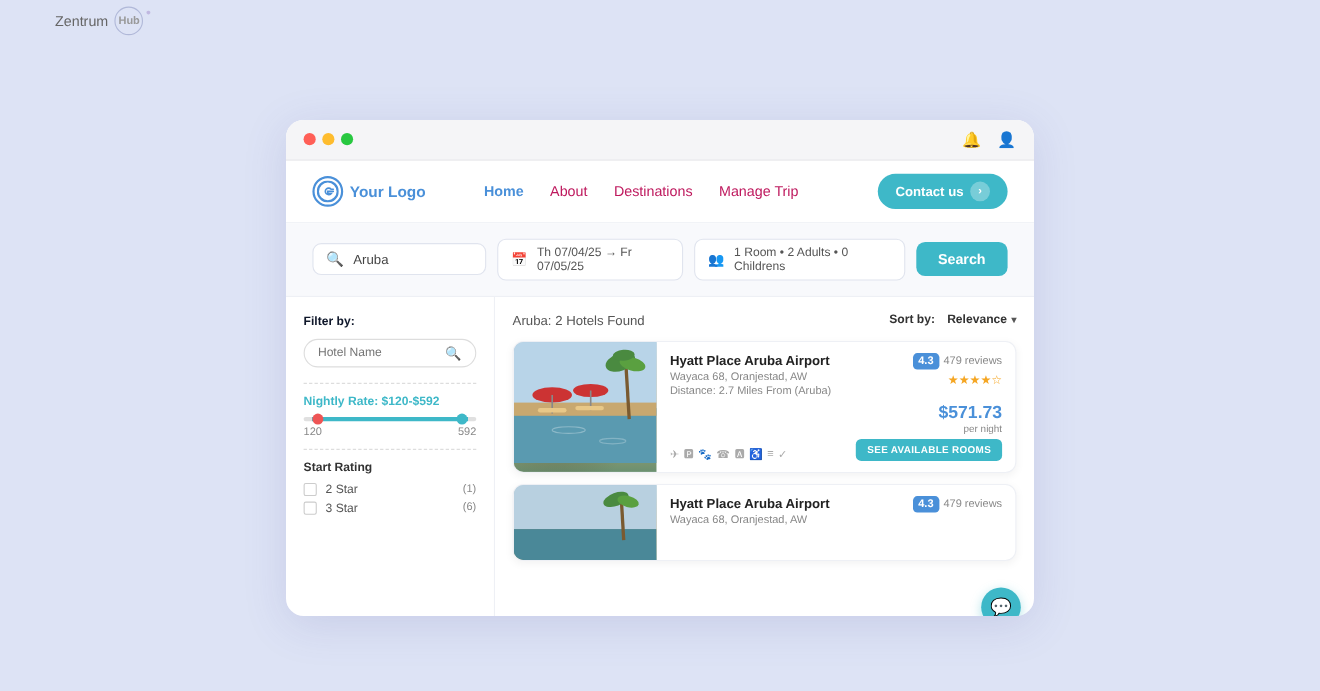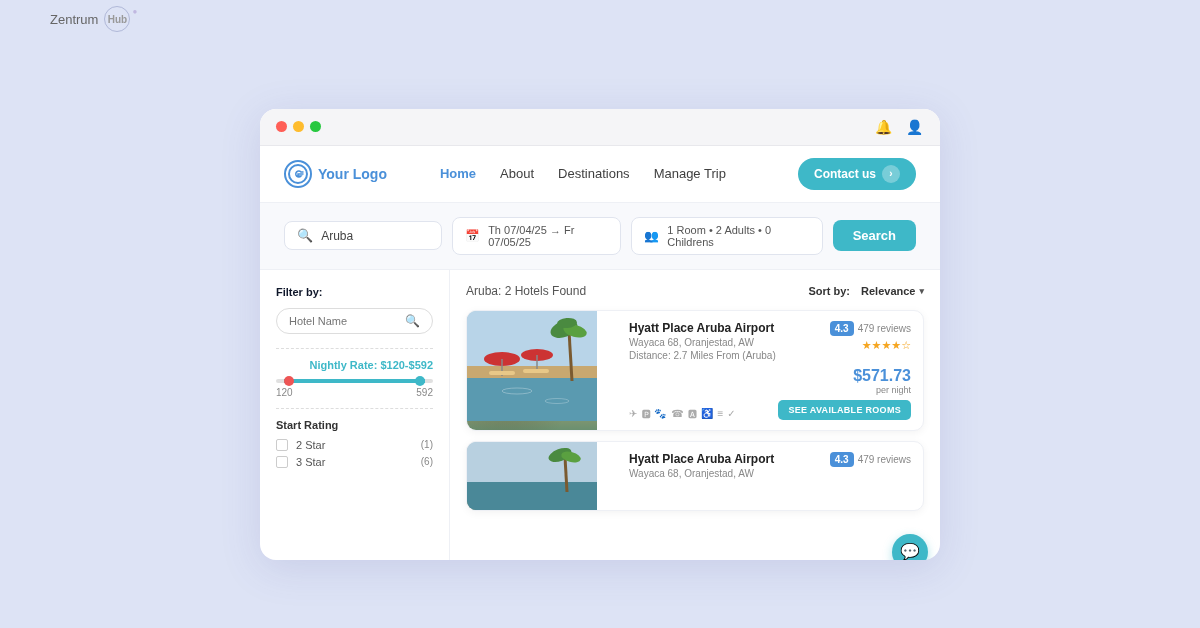--- a/index.html
+++ b/index.html
@@ -109,21 +109,21 @@
       color: #4a90d9;
     }
     .nav-links {
       display: flex;
       gap: 24px;
       flex: 1;
       align-items: center;
     }
     .nav-link {
       font-size: 13px;
-      color: #404040;
+      color: #be185d;
       text-decoration: none;
       cursor: pointer;
     }
     .nav-link.active {
       color: #4a90d9;
       font-weight: 600;
     }
     .contact-btn {
       background: #3eb8c8;
       color: #fff;
@@ -243,21 +243,20 @@
       width: 100%;
       background: transparent;
     }
     .divider {
       border: none;
       border-top: 1px dashed #ddd;
       margin: 10px 0;
     }
     .nightly-rate {
       margin-bottom: 7px;
-      text-align: right;
     }
     .nightly-label {
       font-size: 11px;
       color: #444;
       margin-bottom: 6px;
     }
     .nightly-label span {
       color: #3eb8c8;
       font-weight: 600;
     }
@@ -353,21 +352,20 @@
 
     
     .hotel-card {
       display: flex;
       background: #fff;
       border: 1px solid #eef0f5;
       border-radius: 10px;
       overflow: hidden;
       margin-bottom: 10px;
       box-shadow: 0 2px 8px rgba(0,0,0,0.05);
-      gap: 20px;
     }
     .hotel-image {
       width: 130px;
       flex-shrink: 0;
       background: linear-gradient(135deg, #7aadcc 0%, #c8a882 50%, #4a8fa0 100%);
       position: relative;
       overflow: hidden;
     }
     .hotel-image-inner {
       width: 100%;

